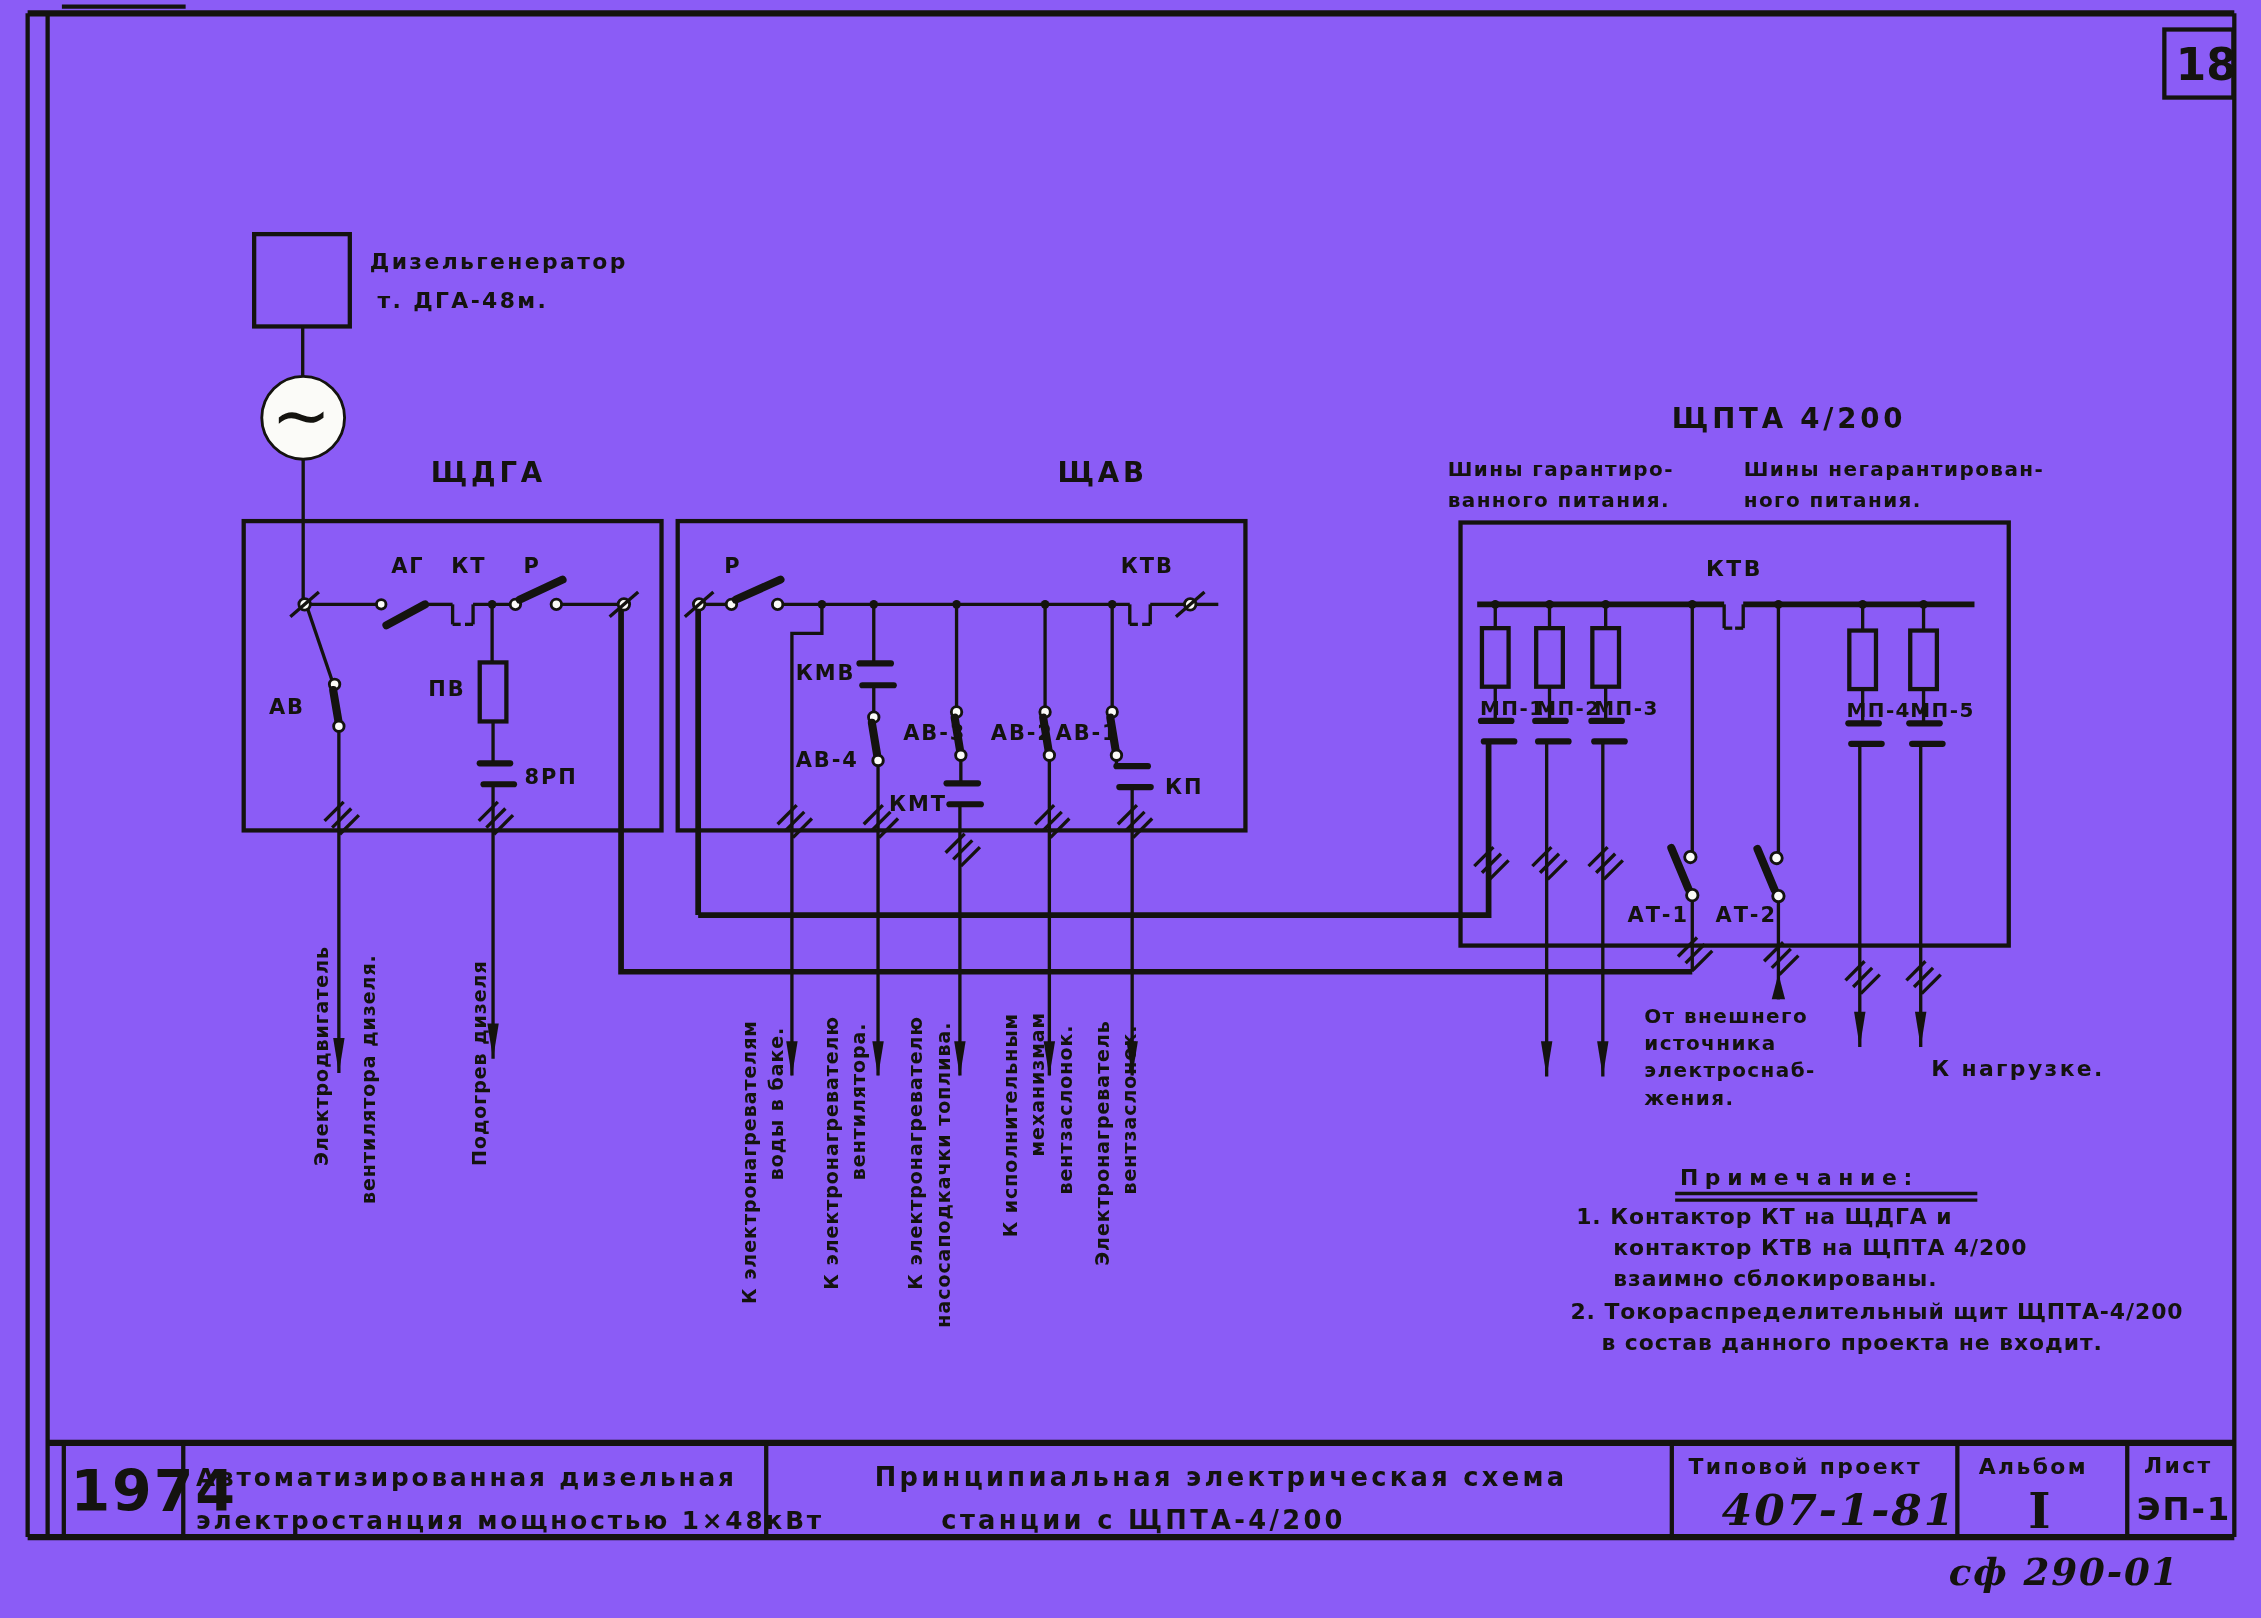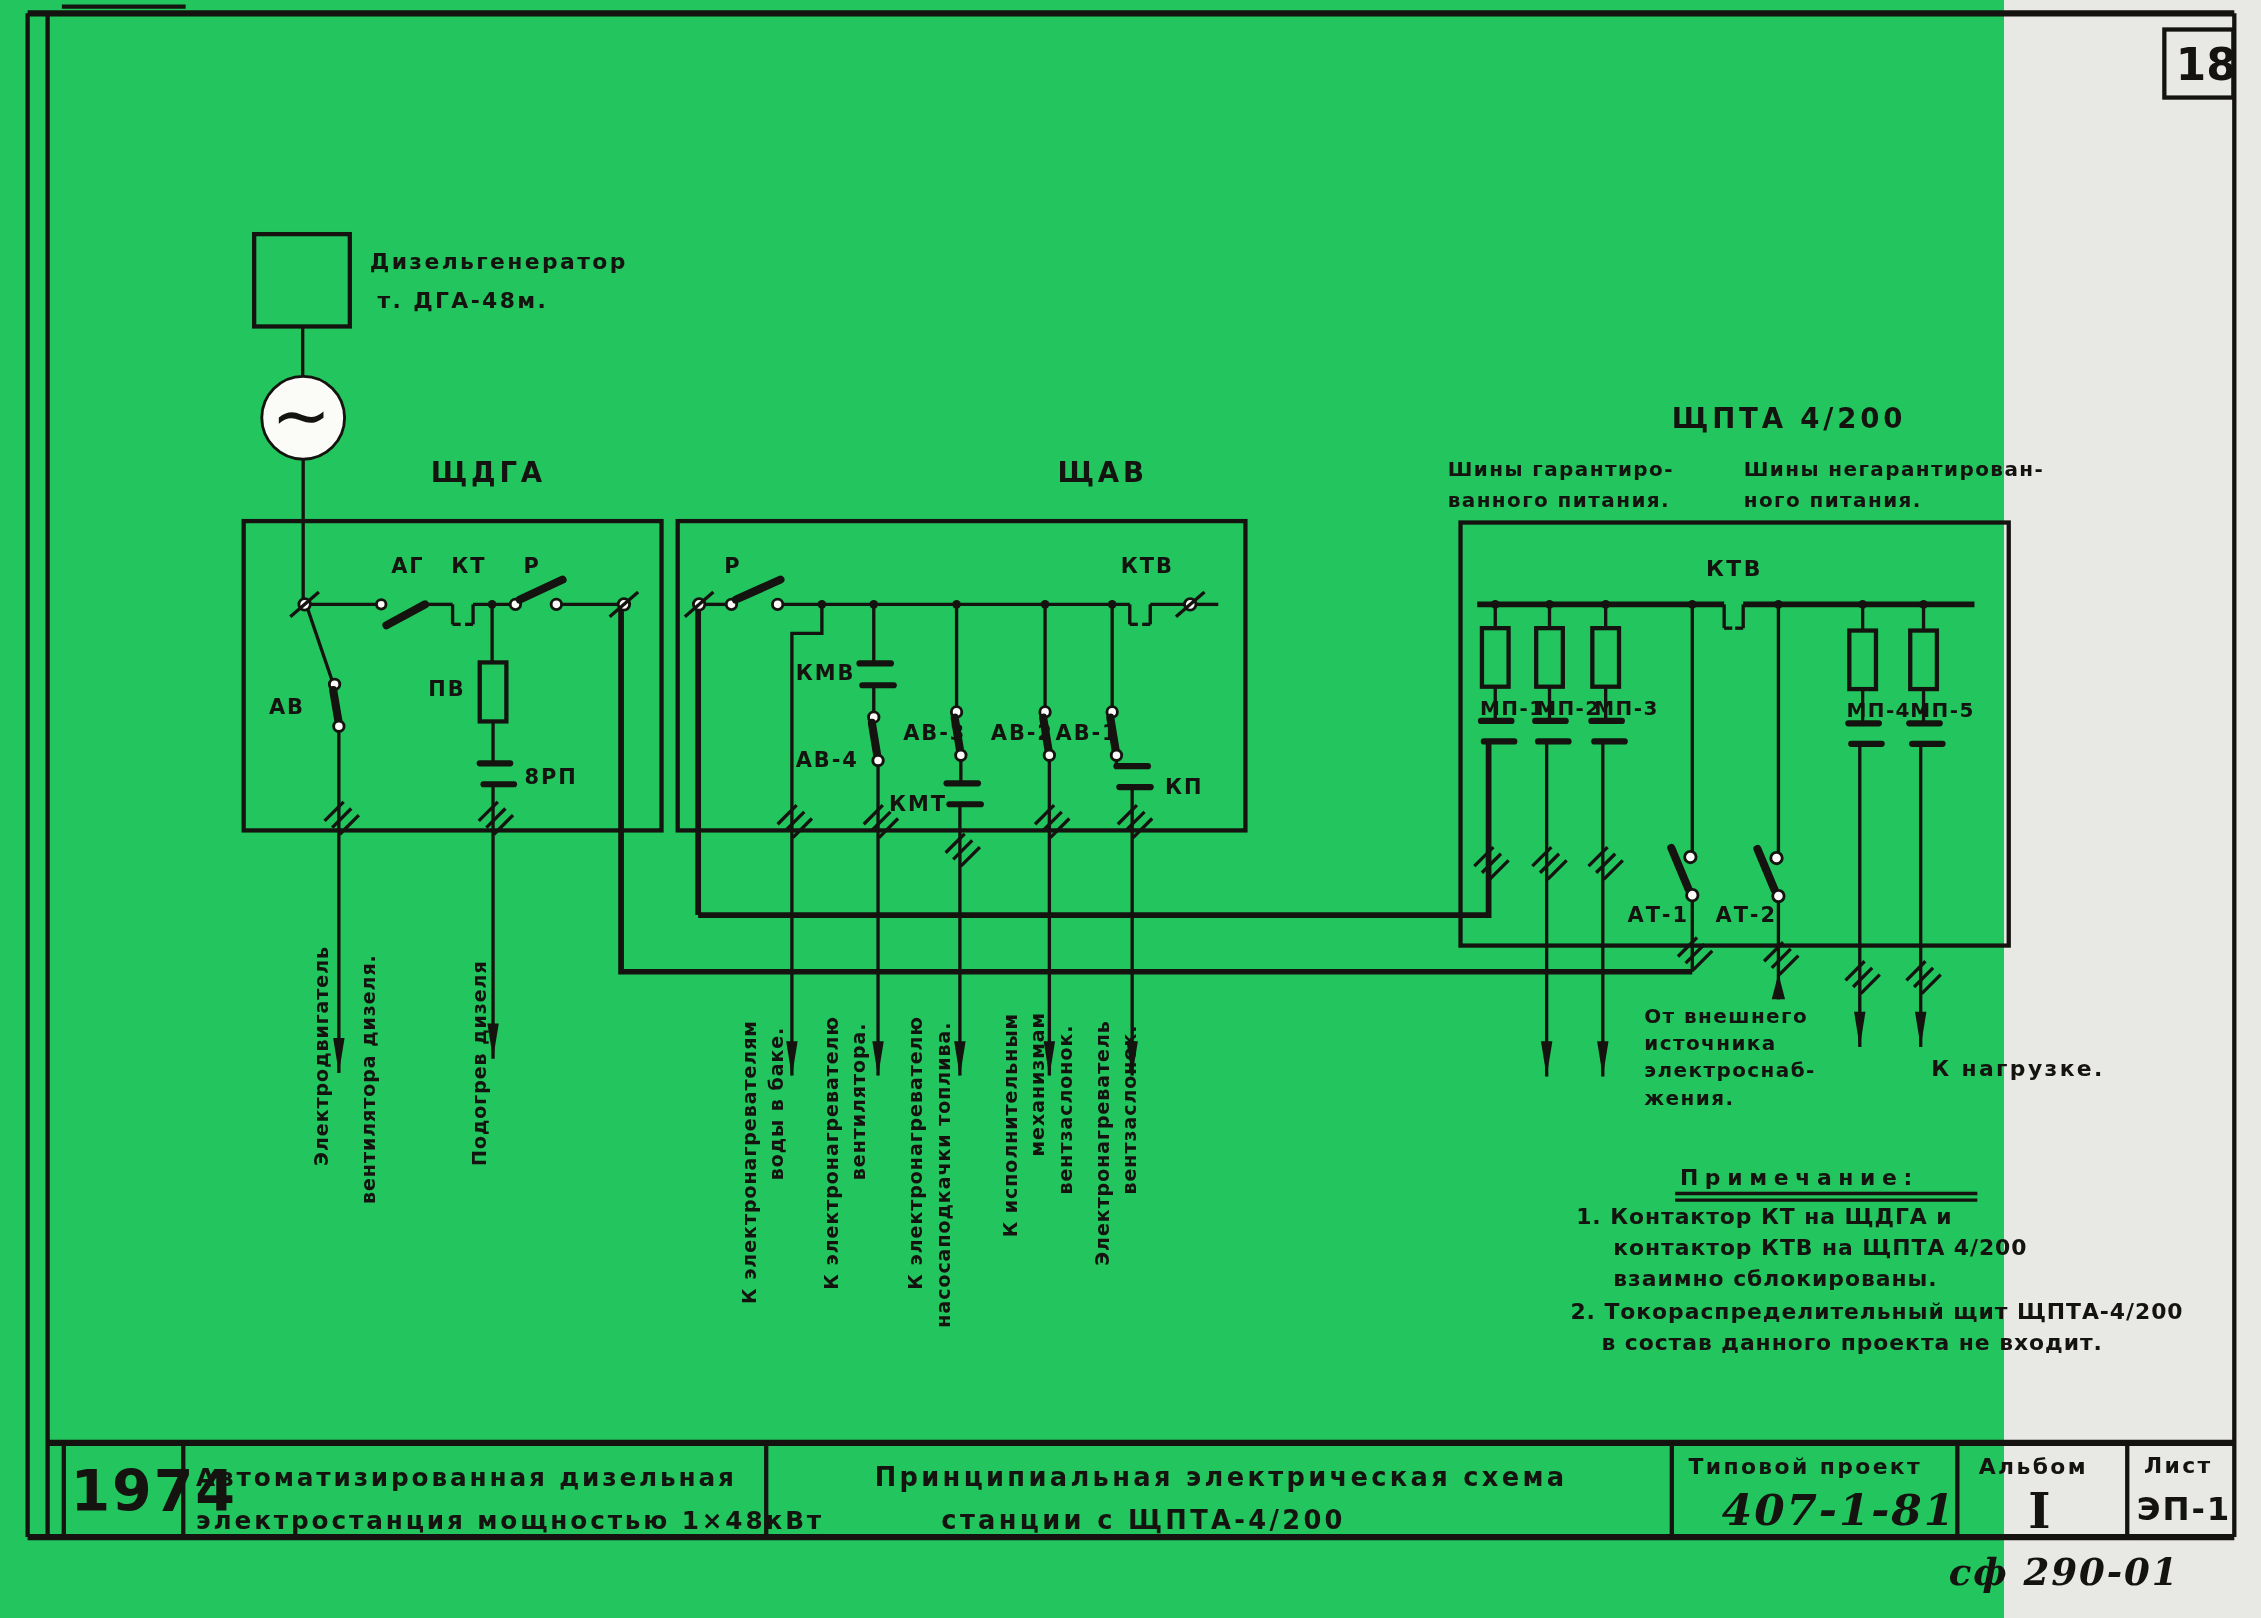--- a/index.html
+++ b/index.html
@@ -1,16 +1,16 @@
 <!DOCTYPE html>
 <html style="font-size:7.6px"><head>
 <meta charset="utf-8">
 <style>
   html,body{margin:0;padding:0;background:#e8e8e4;}
-  .sheet{position:relative;width:2004px;height:1618px;background:#22c55e;font-family:"DejaVu Sans",sans-serif;}
+  .sheet{position:relative;width:2261px;height:1618px;background:#8b5cf6;font-family:"DejaVu Sans",sans-serif;}
   svg{position:absolute;left:0;top:0;}
   .w   {stroke:#14130f;stroke-width:7;fill:none;}
   .wb  {stroke:#14130f;stroke-width:12;fill:none;}
   .pnl {stroke:#14130f;stroke-width:9;fill:none;}
   .frm {stroke:#14130f;stroke-width:9;fill:none;}
   .frmT{stroke:#14130f;stroke-width:13;fill:none;}
   .bar {stroke:#14130f;stroke-width:13;fill:none;stroke-linecap:round;}
   .bld {stroke:#14130f;stroke-width:17;fill:none;stroke-linecap:round;}
   .sym {stroke:#14130f;stroke-width:6;fill:#fbfbf8;}
   .dot {fill:#14130f;stroke:none;}

